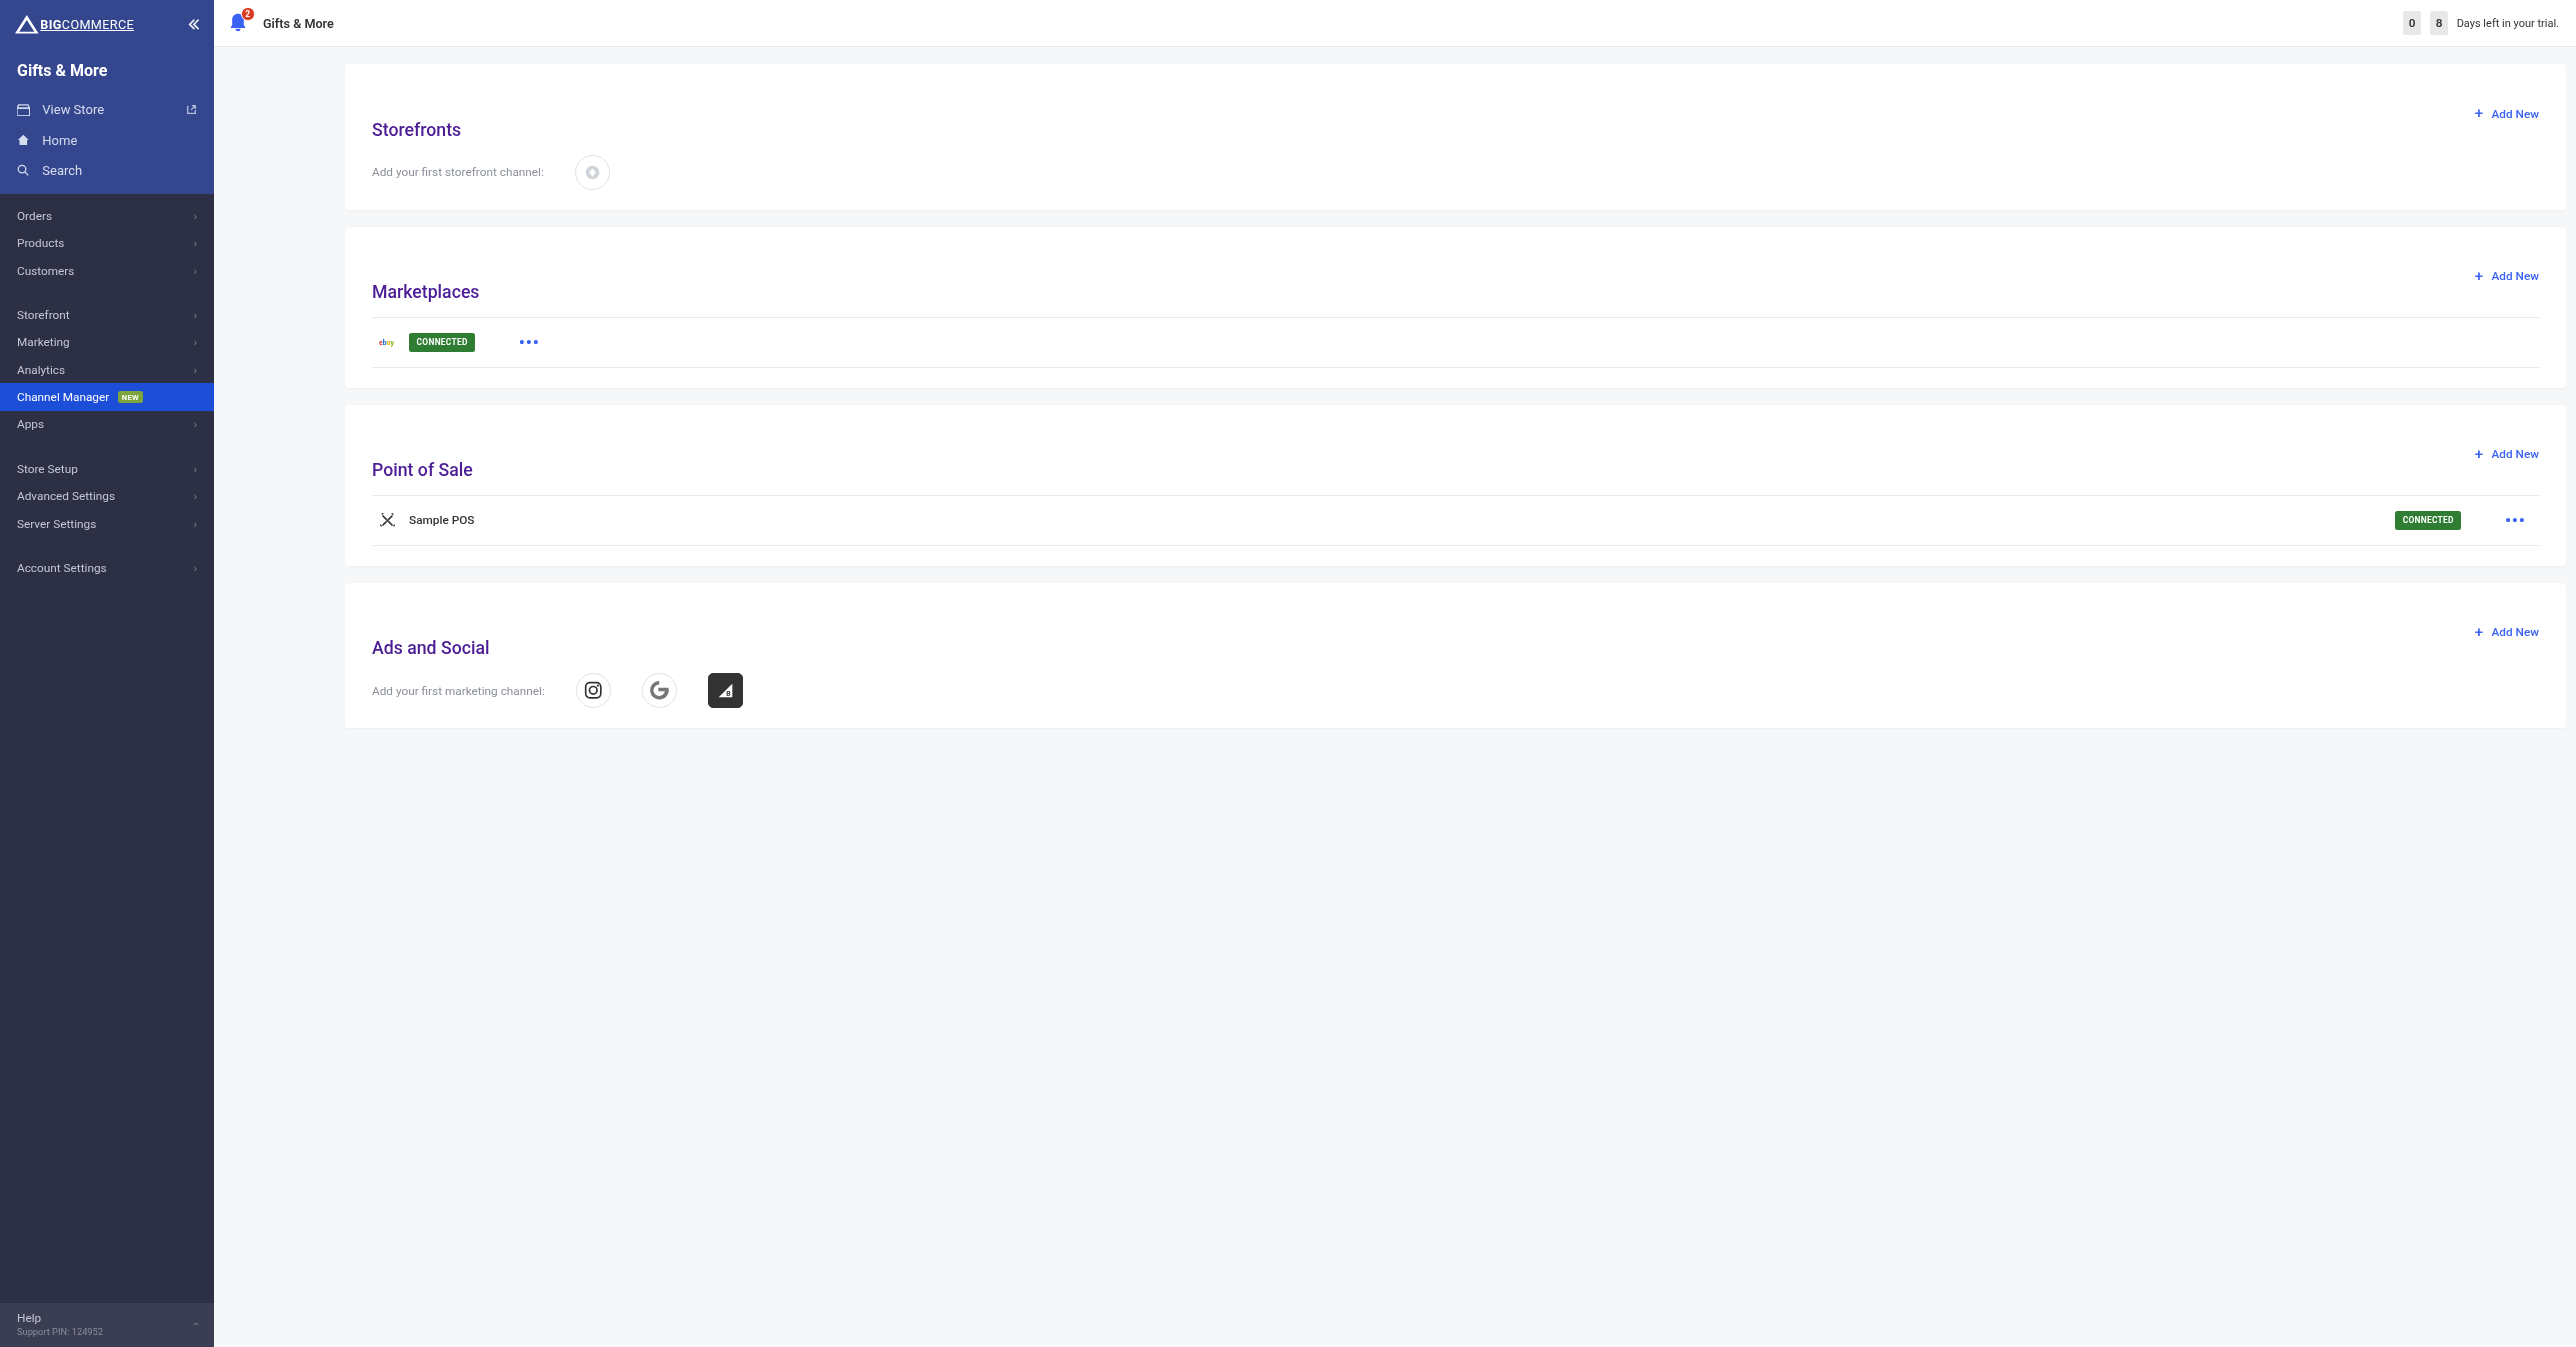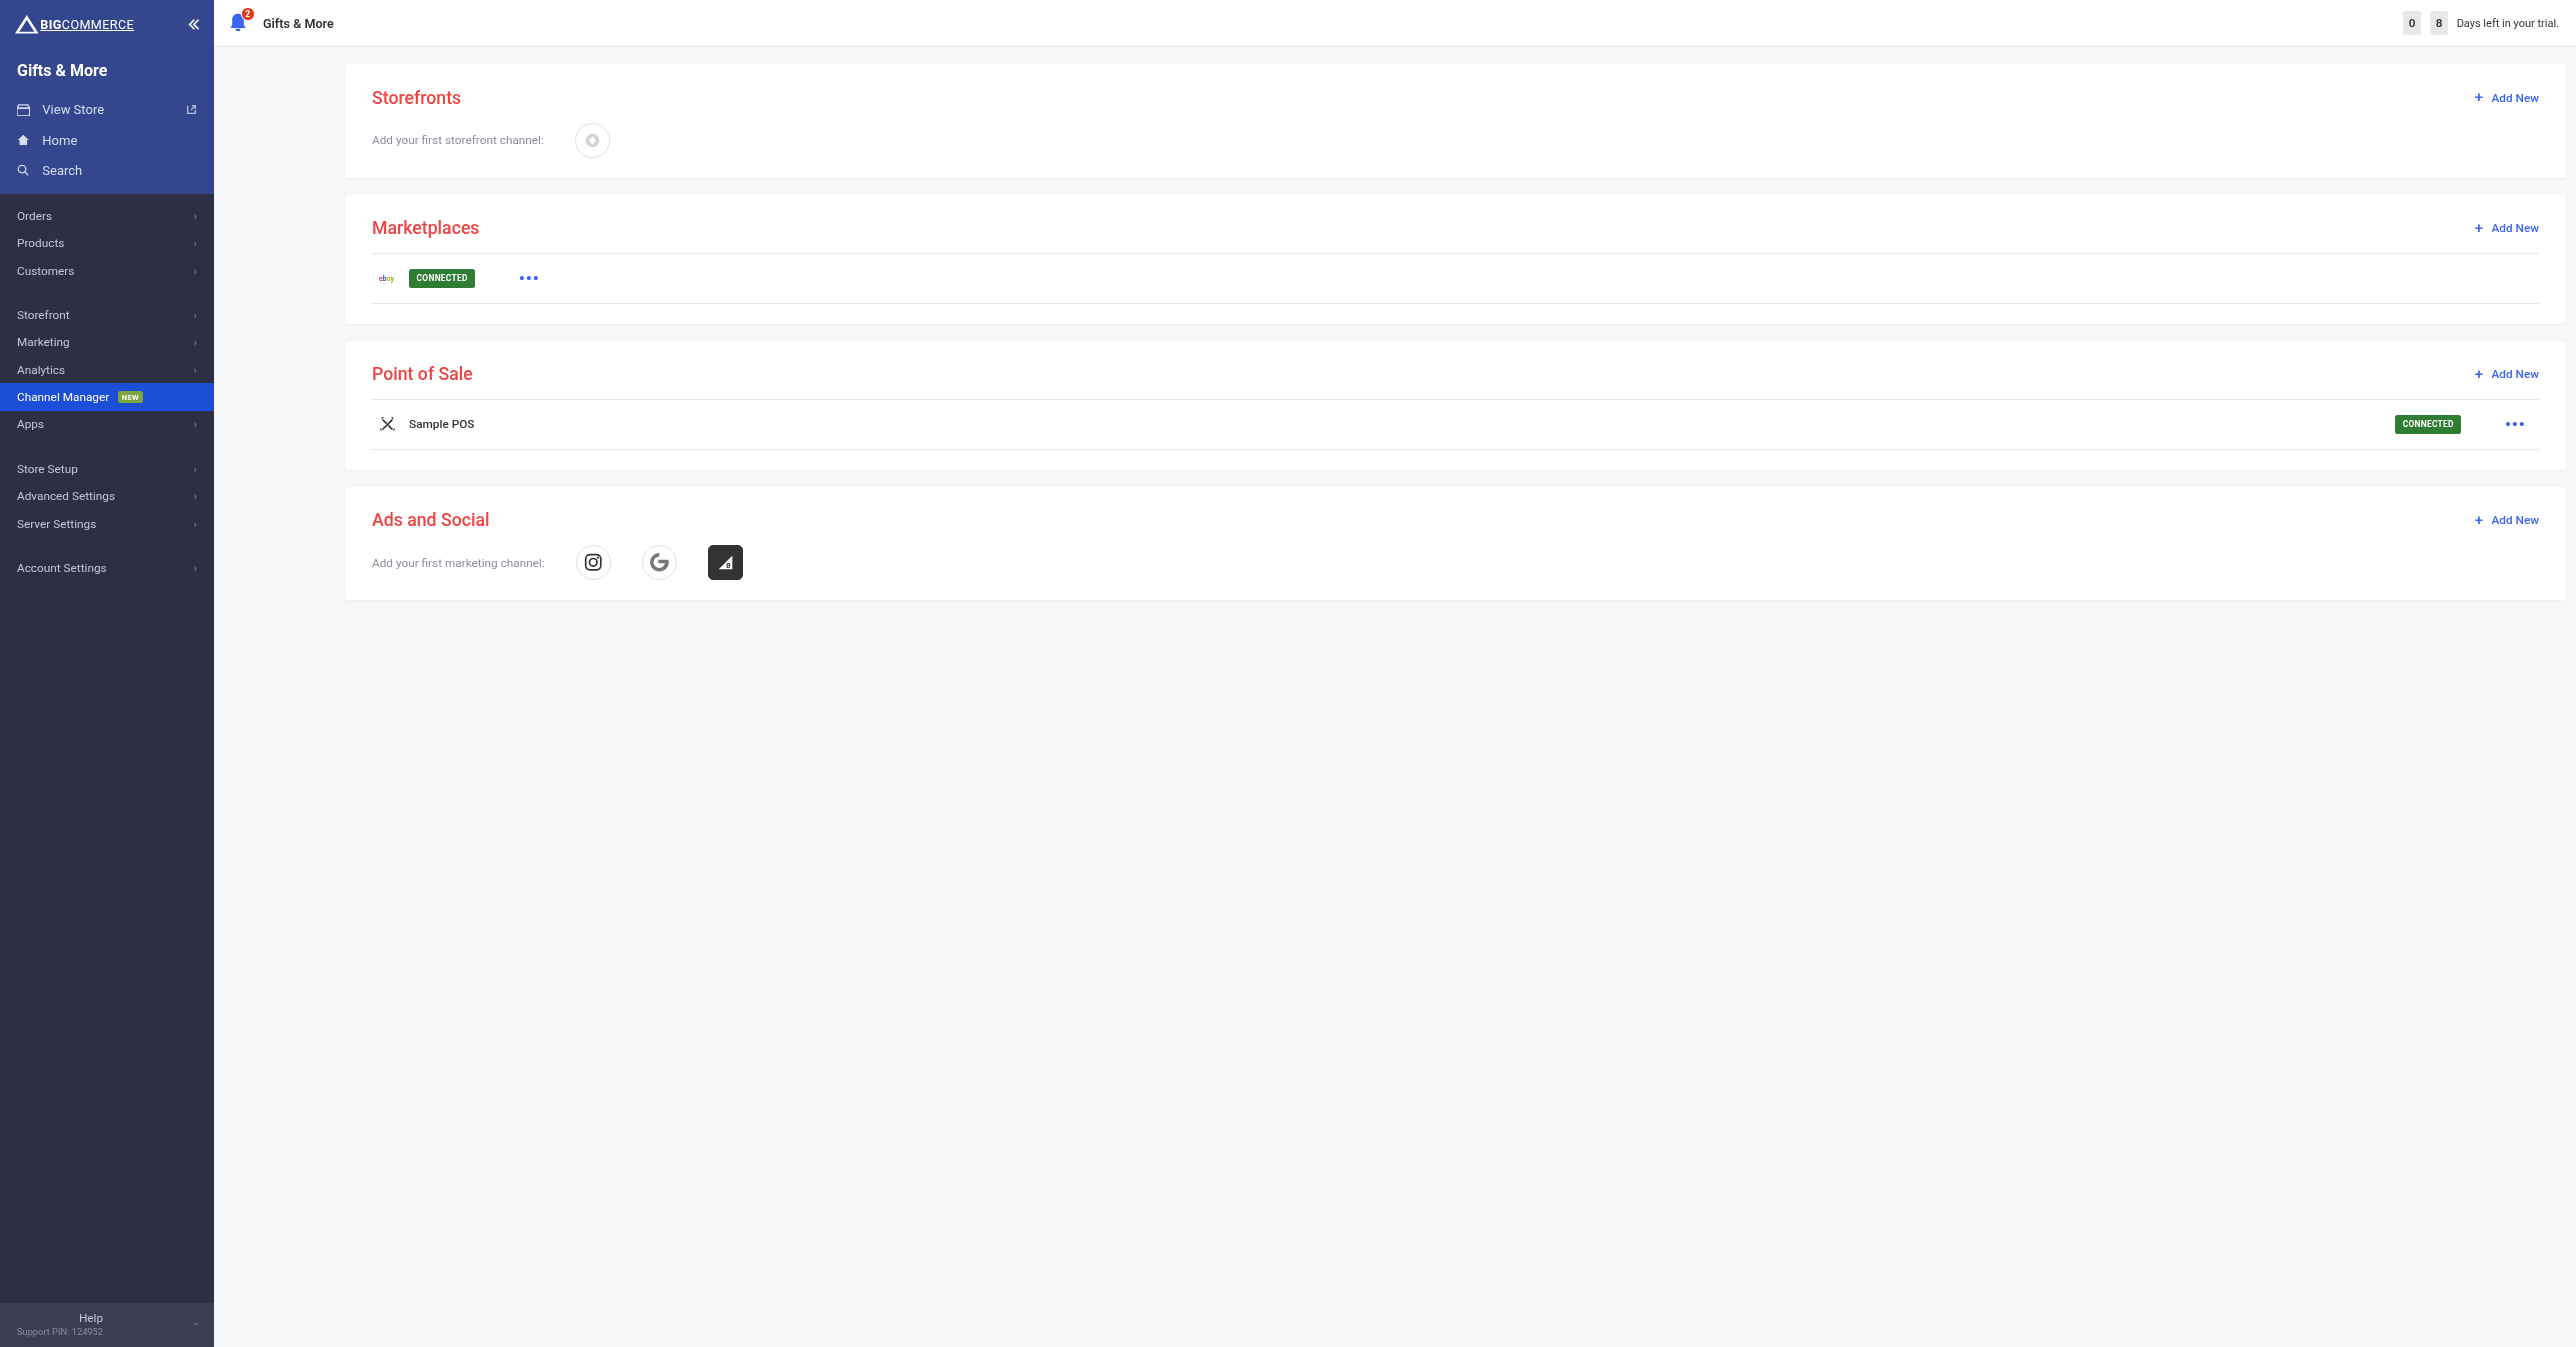--- a/index.html
+++ b/index.html
@@ -25,38 +25,38 @@
 .nav-list { flex: 1; padding: 8.4px 0 0; }
 .nav-group-spacer { height: 17px; }
 .nav-item { display: flex; align-items: flex-end; justify-content: space-between; padding: 6.7px 17px; color: #c4c7d4; cursor: pointer; font-size: 11.8px; }
 .nav-item.active { background: #1d4ed8; color: #fff; }
 .nav-item .nav-left { display: flex; align-items: center; gap: 8.4px; }
 .nav-badge { background: #7da53c; color: #fff; font-size: 7.6px; font-weight: 700; padding: 1.7px 4.2px; border-radius: 2.5px; letter-spacing: 0.3px; }
 .chev { opacity: 0.5; }
 
 .help-section { background: #3b3e52; padding: 8.4px 17px 10px; display: flex; align-items: center; justify-content: space-between; cursor: pointer; }
 .help-left { display: flex; flex-direction: column; gap: 0.8px; }
-.help-left .h1 { color: #c4c7d4; font-size: 11.8px; text-align: right; }
+.help-left .h1 { color: #c4c7d4; font-size: 11.8px; }
 .help-left .h2 { color: #8a8d9e; font-size: 9.3px; }
 
 
 .main { flex: 1; display: flex; flex-direction: column; min-width: 0; }
 .topbar { height: 47px; background: #fff; border-bottom: 0.8px solid #e6e8eb; display: flex; align-items: center; padding: 0 17px 0 13.5px; gap: 13.5px; }
 .bell-wrap { position: relative; width: 22px; height: 22px; cursor: pointer; }
 .bell-badge { position: absolute; top: -5px; right: -5px; background: #db3b21; color: #fff; font-size: 8.4px; font-weight: 700; border-radius: 50%; width: 13.5px; height: 13.5px; display: flex; align-items: center; justify-content: center; border: 1.7px solid #fff; }
 .crumb { font-size: 12.6px; font-weight: 600; color: #333; }
 .topbar-spacer { flex: 1; }
 .trial-box { display: flex; align-items: center; gap: 8.4px; }
 .digit { background: #e8e8e8; color: #333; font-size: 11.8px; font-weight: 600; width: 18.5px; height: 23.6px; display: flex; align-items: center; justify-content: center; border-radius: 2.5px; }
 .trial-text { font-size: 11px; color: #333; }
 
 .content { flex: 1; overflow-y: auto; padding: 17px 10px 17px 131px; }
 .card { background: #fff; border-radius: 3.4px; margin-bottom: 17px; padding: 23.6px 27px 20px; box-shadow: 0 0.8px 1.7px rgba(0,0,0,0.04); }
 .card-head { display: flex; align-items: center; justify-content: space-between; margin-bottom: 15px; }
-.card-title { font-size: 17.7px; font-weight: 500; color: #ef4444; }
+.card-title { font-size: 17.7px; font-weight: 500; color: #4c1d95; margin-top: 32px; }
 .add-new-btn { display: flex; align-items: center; gap: 8.4px; color: #3c64f4; font-size: 11.8px; font-weight: 500; cursor: pointer; }
 .add-new-btn .plus { font-size: 15px; line-height: 1; }
 .prompt-row { display: flex; align-items: center; gap: 31px; color: #8a8f99; font-size: 11.8px; margin-top: 6.7px; }
 .channel-icon { width: 35px; height: 35px; border: 0.8px solid #e0e2e6; border-radius: 50%; display: flex; align-items: center; justify-content: center; cursor: pointer; background: #fff; }
 .channel-icon.square { border-radius: 5px; background: #333; border-color: #333; }
 .hr { border-top: 0.8px solid #e6e8eb; margin: 0; }
 .channel-row { display: flex; align-items: center; padding: 15px 6.7px; gap: 11.8px; }
 .channel-row .row-icon { width: 18.5px; display: flex; align-items: center; justify-content: center; }
 .channel-row .row-label { font-size: 11.8px; color: #333; flex: 1; font-weight: 500; }
 .status-pill { background: #2e7d32; color: #fff; font-size: 8.4px; font-weight: 700; padding: 4.2px 7.6px; border-radius: 2.5px; letter-spacing: 0.3px; }

